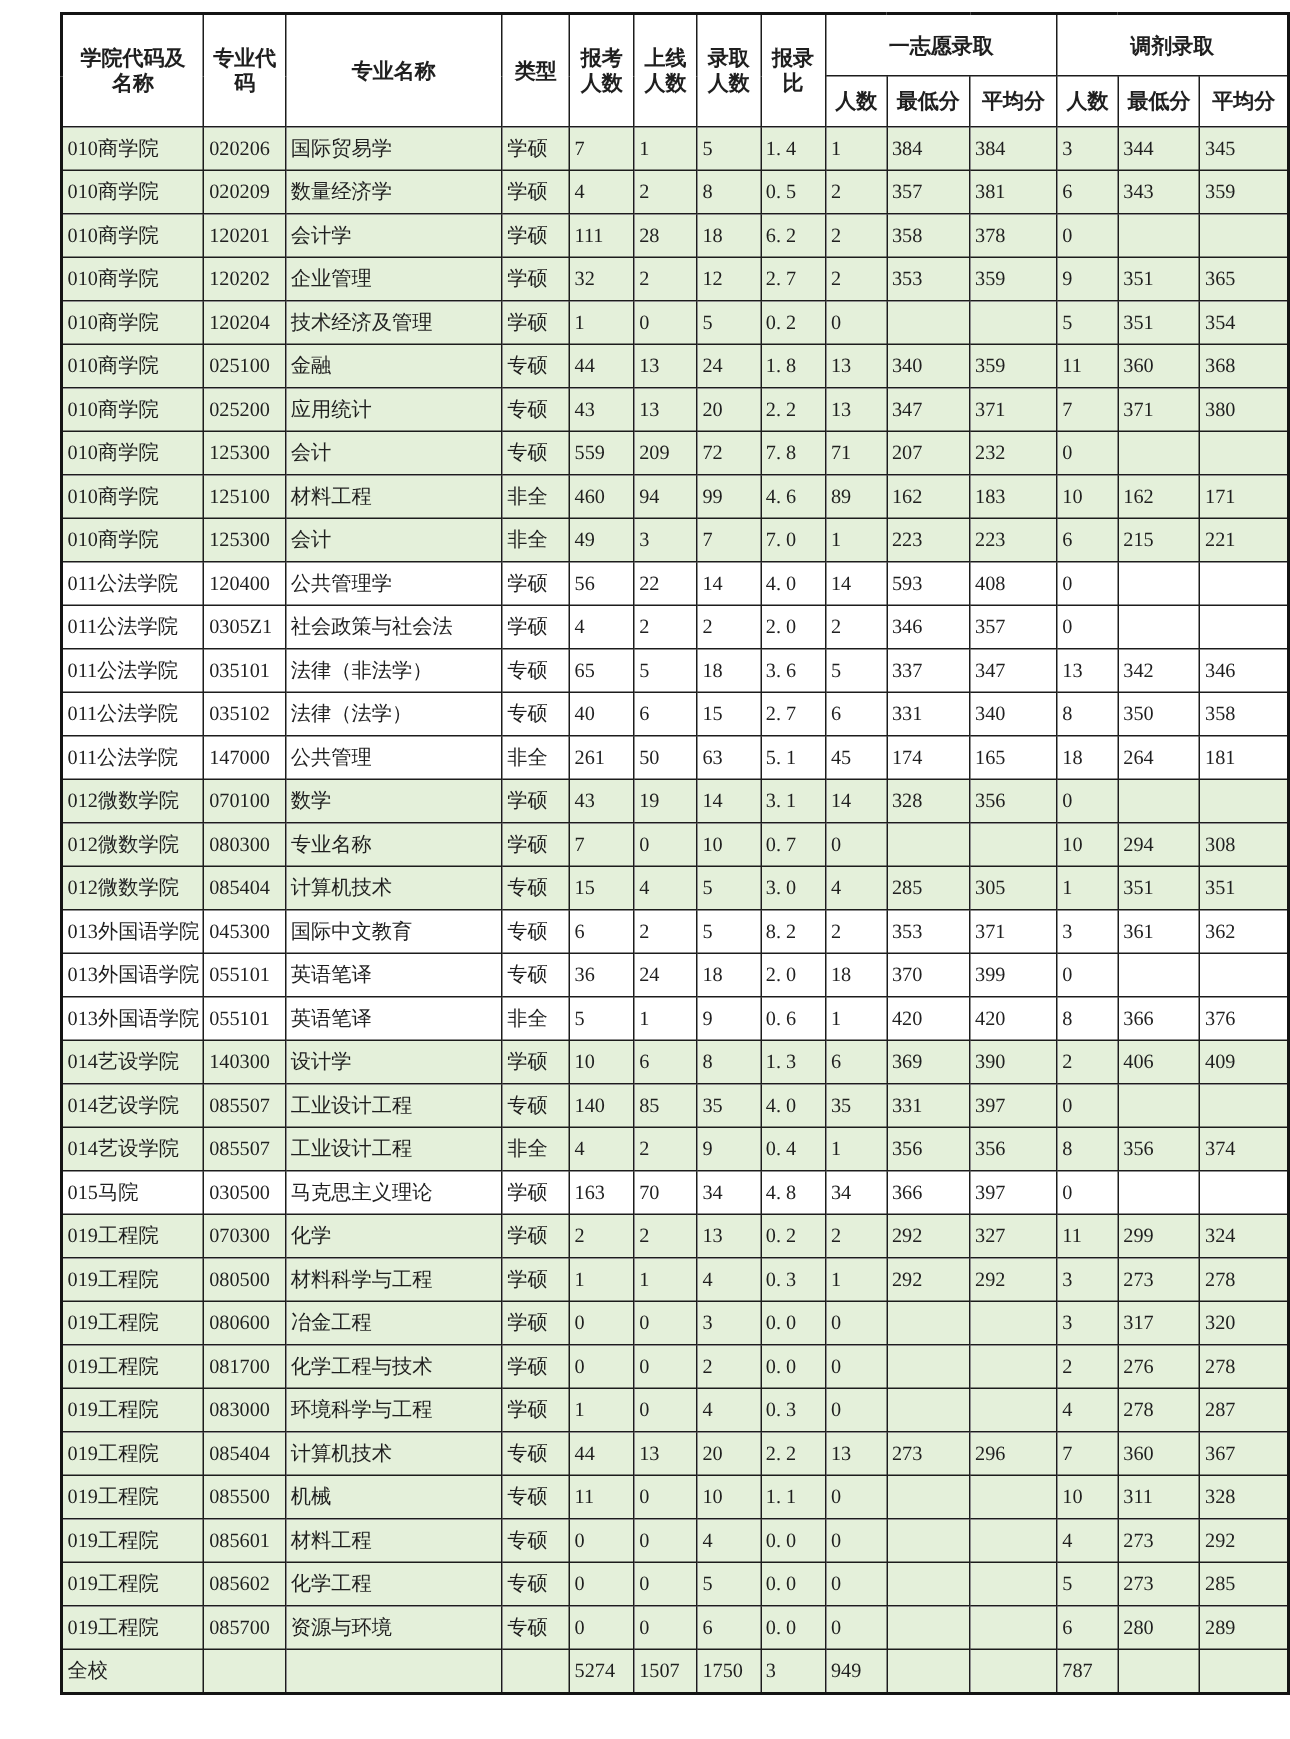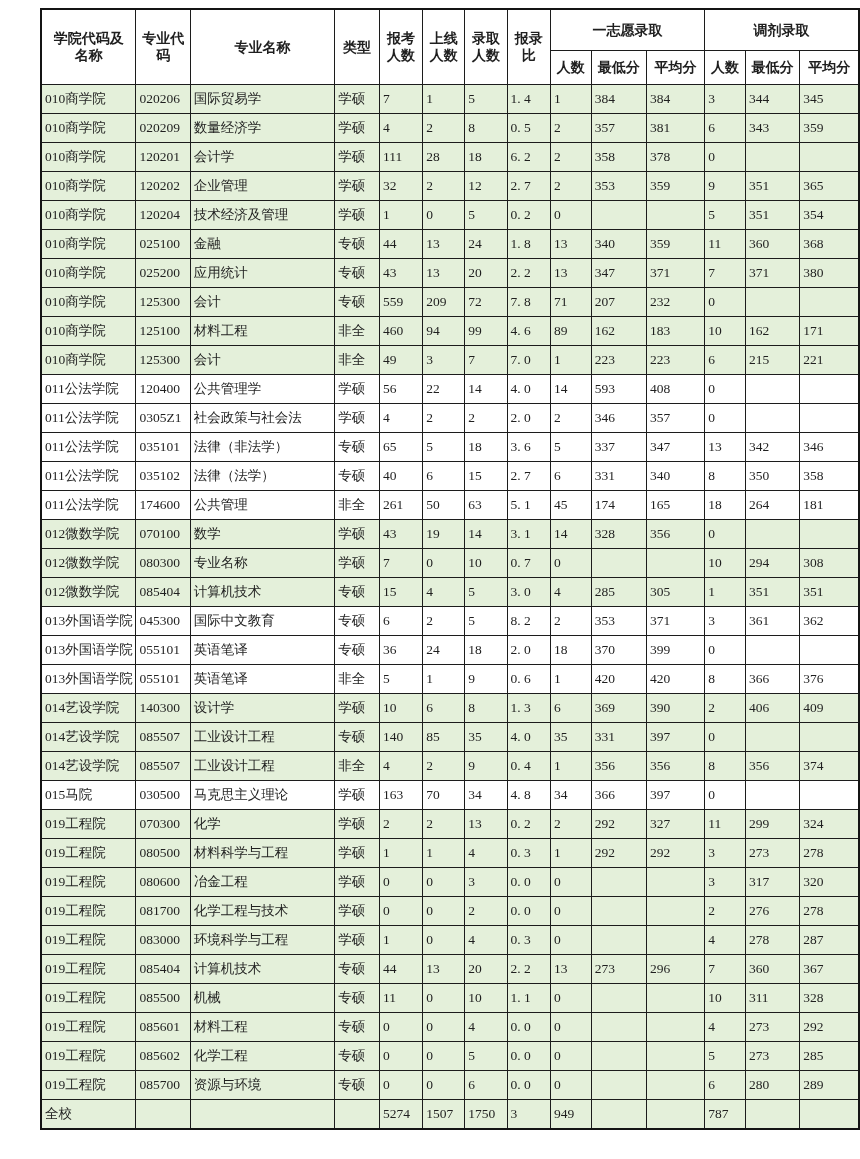--- a/index.html
+++ b/index.html
@@ -320,21 +320,21 @@
           <td>2. 7</td>
           <td>6</td>
           <td>331</td>
           <td>340</td>
           <td>8</td>
           <td>350</td>
           <td>358</td>
         </tr>
         <tr class="plain">
           <td>011公法学院</td>
-          <td>174600</td>
+          <td>147000</td>
           <td>公共管理</td>
           <td>非全</td>
           <td>261</td>
           <td>50</td>
           <td>63</td>
           <td>5. 1</td>
           <td>45</td>
           <td>174</td>
           <td>165</td>
           <td>18</td>

